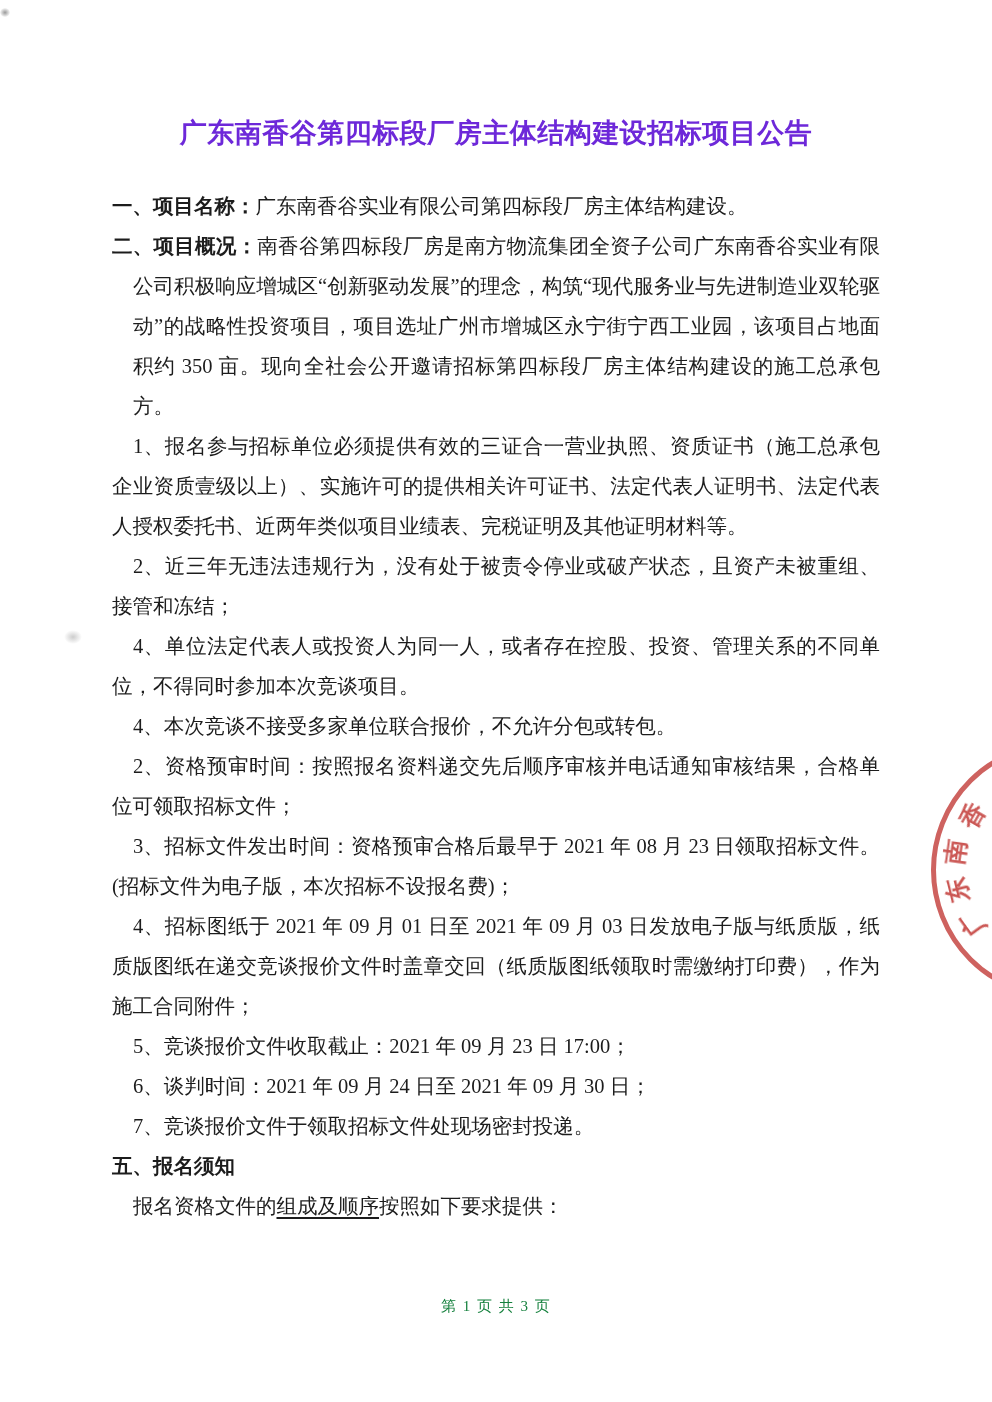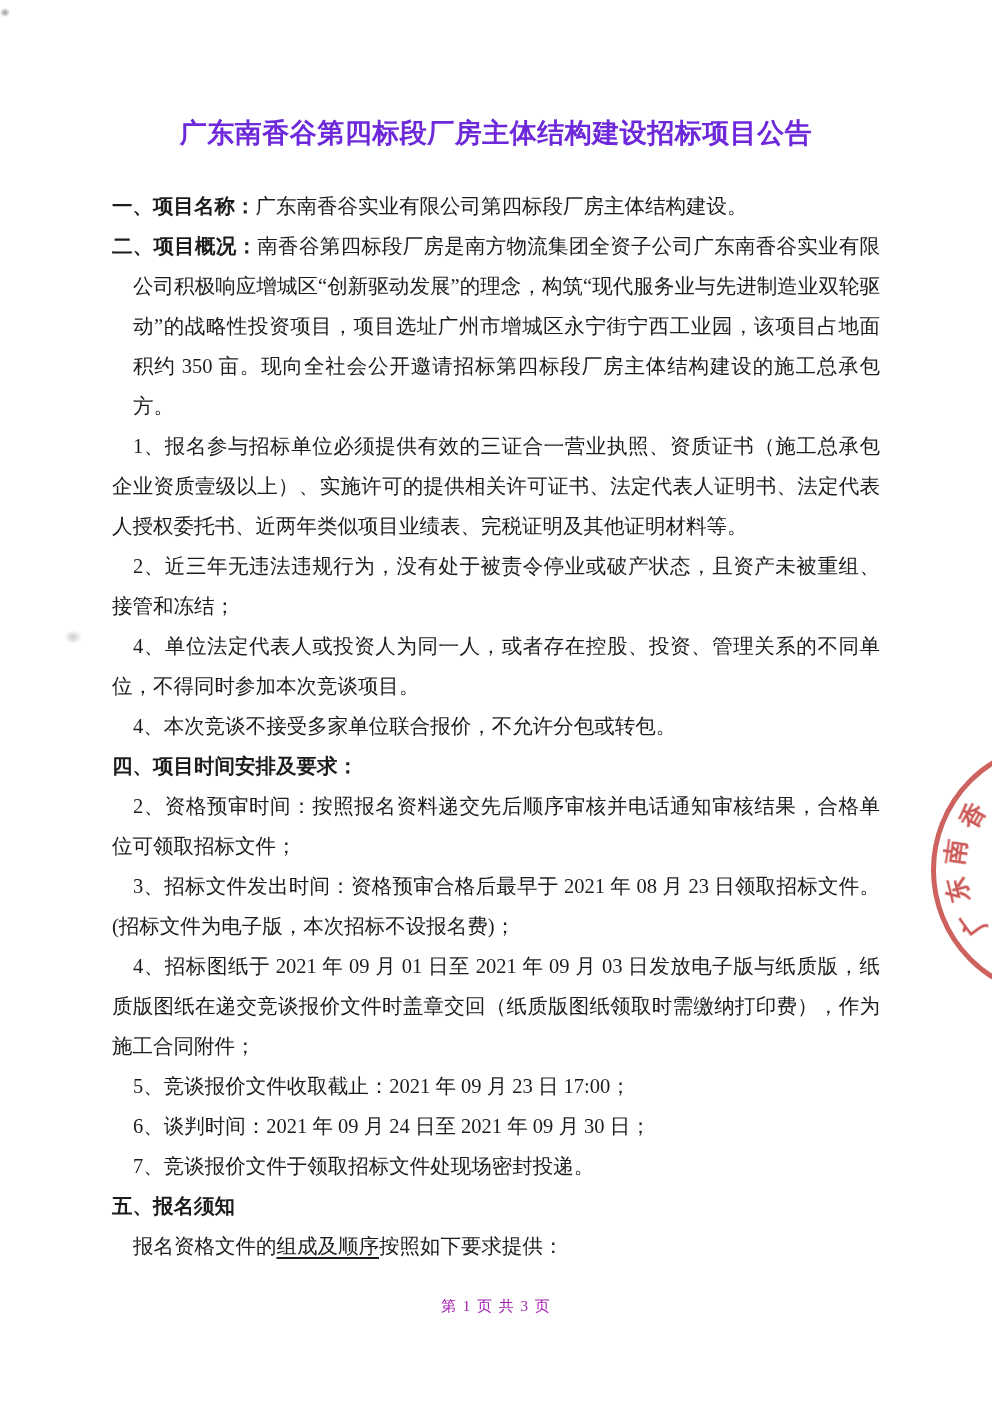--- a/index.html
+++ b/index.html
@@ -33,21 +33,21 @@
   }
   .lbl { font-weight:bold; }
   .hang { padding-left:21px; text-indent:-21px; }   
   .item { text-indent:21px; }                        
   .note { text-indent:21px; }
   .u { text-decoration:underline; text-underline-offset:4px; }
 
   .footer {
     position:absolute; top:1297px; left:0; width:100%;
     text-align:center;
-    font-size:15px; letter-spacing:1.5px; color:#a21caf;
+    font-size:15px; letter-spacing:1.5px; color:#15803d;
   }
 
   
   .seal {
     position:absolute; left:931px; top:741px;
     width:248px; height:248px;
     border:5px solid #c4403d;
     border-radius:50%;
     opacity:0.82;
     filter:blur(0.6px);
@@ -91,21 +91,20 @@
     <p><span class="lbl">一、项目名称：</span><span>广东南香谷实业有限公司第四标段厂房主体结构建设。</span></p>
 
     <p class="hang"><span class="lbl">二、项目概况：</span><span>南香谷第四标段厂房是南方物流集团全资子公司广东南香谷实业有限公司积极响应增城区“创新驱动发展”的理念，构筑“现代服务业与先进制造业双轮驱动”的战略性投资项目，项目选址广州市增城区永宁街宁西工业园，该项目占地面积约 350 亩。现向全社会公开邀请招标第四标段厂房主体结构建设的施工总承包方。</span></p>
 
 
     <p class="item"><span>1、报名参与招标单位必须提供有效的三证合一营业执照、资质证书（施工总承包企业资质壹级以上）、实施许可的提供相关许可证书、法定代表人证明书、法定代表人授权委托书、近两年类似项目业绩表、完税证明及其他证明材料等。</span></p>
     <p class="item"><span>2、近三年无违法违规行为，没有处于被责令停业或破产状态，且资产未被重组、接管和冻结；</span></p>
     <p class="item"><span>4、单位法定代表人或投资人为同一人，或者存在控股、投资、管理关系的不同单位，不得同时参加本次竞谈项目。</span></p>
     <p class="item"><span>4、本次竞谈不接受多家单位联合报价，不允许分包或转包。</span></p>
 
-    <p><span class="lbl">四、项目时间安排及要求：</span></p>
 
     <p class="item"><span>2、资格预审时间：按照报名资料递交先后顺序审核并电话通知审核结果，合格单位可领取招标文件；</span></p>
     <p class="item"><span>3、招标文件发出时间：资格预审合格后最早于 2021 年 08 月 23 日领取招标文件。(招标文件为电子版，本次招标不设报名费)；</span></p>
     <p class="item"><span>4、招标图纸于 2021 年 09 月 01 日至 2021 年 09 月 03 日发放电子版与纸质版，纸质版图纸在递交竞谈报价文件时盖章交回（纸质版图纸领取时需缴纳打印费），作为施工合同附件；</span></p>
     <p class="item"><span>5、竞谈报价文件收取截止：2021 年 09 月 23 日&nbsp;17:00；</span></p>
     <p class="item"><span>6、谈判时间：2021 年 09 月 24 日至 2021 年 09 月 30 日；</span></p>
     <p class="item"><span>7、竞谈报价文件于领取招标文件处现场密封投递。</span></p>
 
     <p><span class="lbl">五、报名须知</span></p>
 

